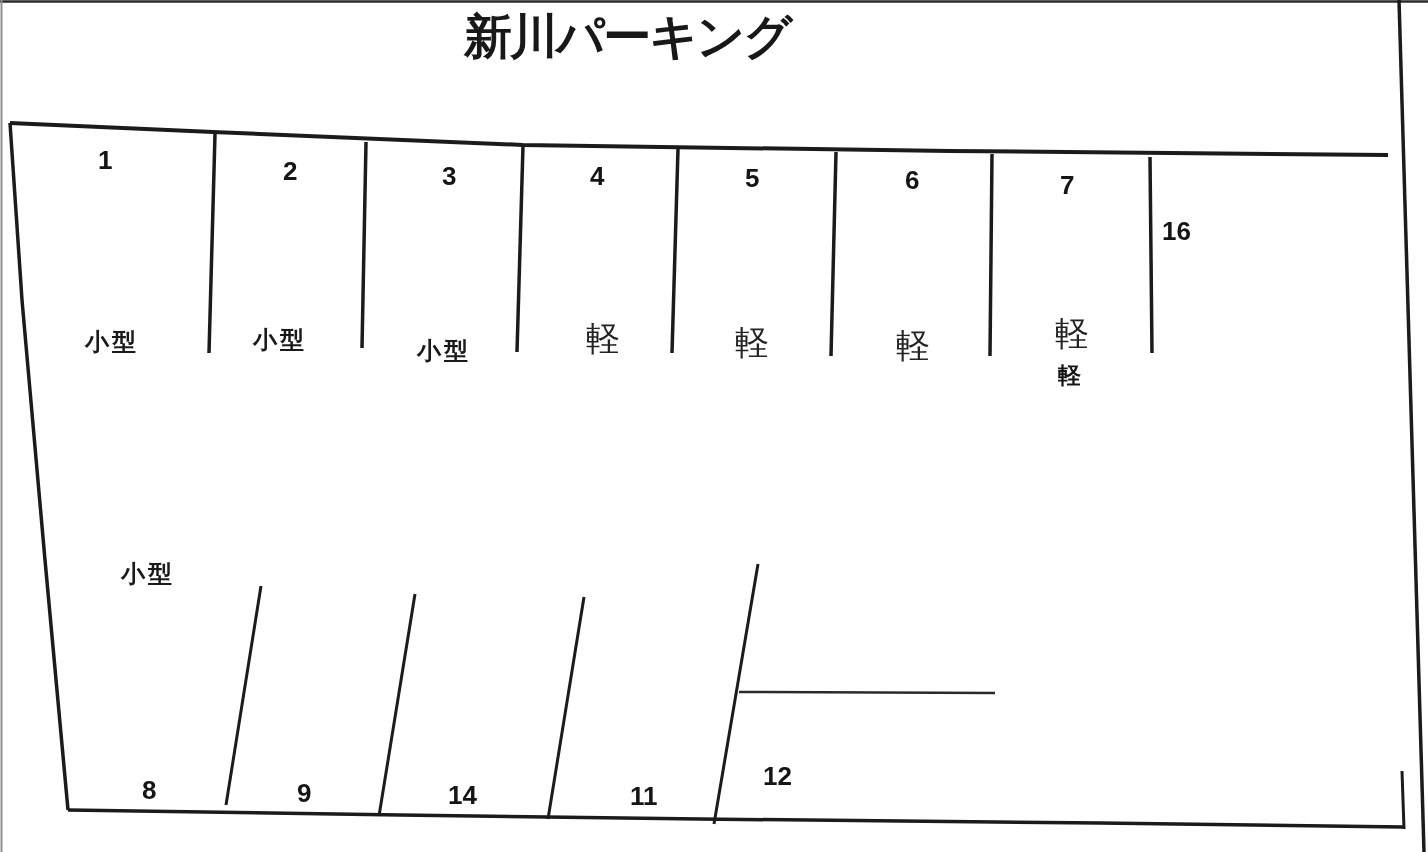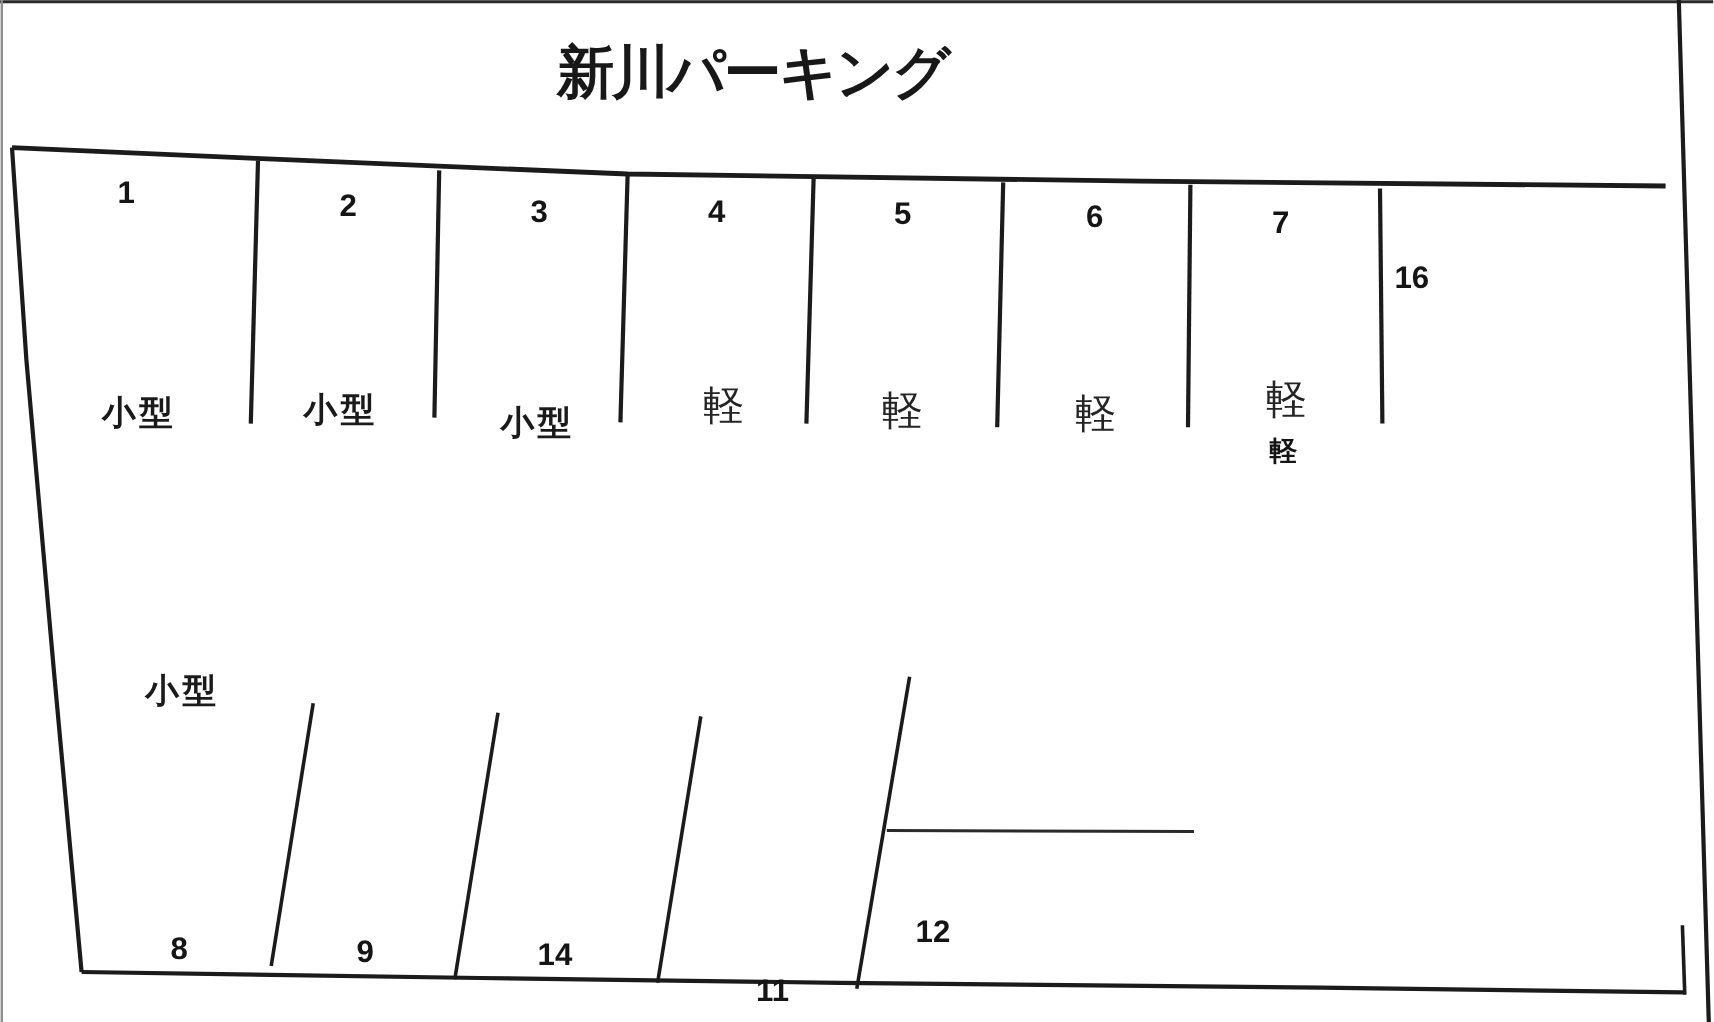--- a/index.html
+++ b/index.html
@@ -25,34 +25,33 @@
   }
   .title {
     position: absolute;
     left: 464px;
     top: 5px;
     font-size: 48px;
     font-weight: bold;
     letter-spacing: -2px;
     color: #181818;
     white-space: nowrap;
-    margin-top: 24px;
   }
   .num {
     position: absolute;
     font-size: 26px;
     font-weight: bold;
     color: #151515;
     white-space: nowrap;
     line-height: 1;
     padding-top: 5px; 
   }
   .type-bold {
     position: absolute;
-    font-size: 28px;
+    font-size: 24px;
     font-weight: bold;
     letter-spacing: 3px;
     color: #1a1a1a;
     white-space: nowrap;
     line-height: 1.1;
   }
   .type-light {
     position: absolute;
     font-size: 34px;
     font-weight: normal;
@@ -119,16 +118,16 @@
   <span class="type-light" style="left:735px; top:325px;">軽</span>
   <span class="type-light" style="left:896px; top:328px;">軽</span>
   <span class="type-light" style="left:1055px; top:316px;">軽</span>
   <span class="type-small" style="left:1058px; top:364px;">軽</span>
 
   <span class="type-bold" style="left:121px; top:561px;">小型</span>
 
   <span class="num" style="left:142px; top:772px;">8</span>
   <span class="num" style="left:297px; top:775px;">9</span>
   <span class="num" style="left:448px; top:777px;">14</span>
-  <span class="num" style="left:630px; top:807px;">11</span>
+  <span class="num" style="left:630px; top:778px;">11</span>
   <span class="num" style="left:763px; top:758px;">12</span>
 
 </div>
 
 </body></html>

